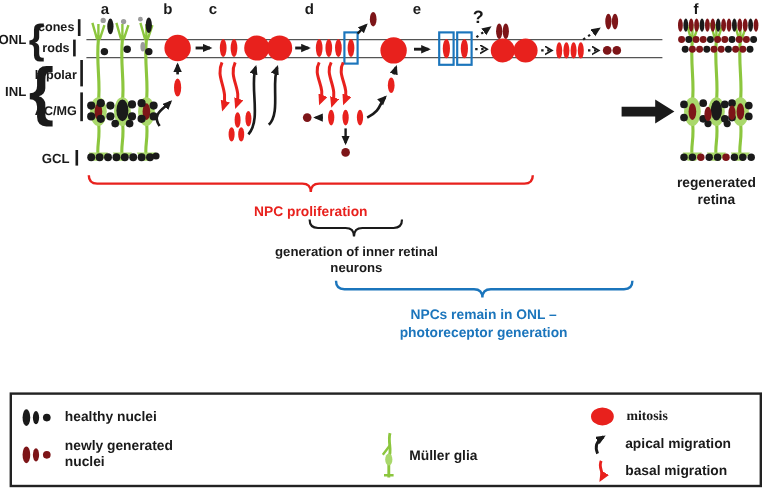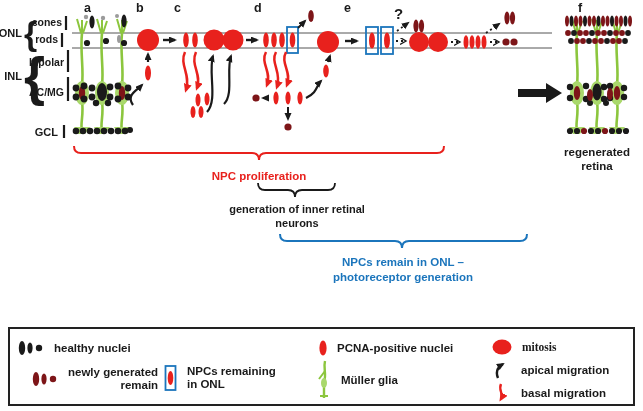--- a/index.html
+++ b/index.html
@@ -285,46 +285,33 @@
 
 <div id="legend">
   <div class="lg-item" style="left:6px;top:8px;">
     <svg width="30" height="22">
       <ellipse class="f-blk" cx="6" cy="11" rx="3.2" ry="7"></ellipse>
       <ellipse class="f-blk" cx="14" cy="11" rx="2.6" ry="5.5"></ellipse>
       <circle class="f-blk" cx="23" cy="11" r="3.2"></circle>
     </svg>
     <span>healthy nuclei</span>
   </div>
-  <div class="lg-item" style="left:307px;top:8px;">
-    <svg width="12" height="22">
-      <ellipse class="f-red" cx="6" cy="11" rx="3.6" ry="7.5"></ellipse>
-    </svg>
-    <span>PCNA-positive nuclei</span>
-  </div>
   <div class="lg-item" style="left:480px;top:8px;font-family:Liberation Serif, serif;">
     <svg width="24" height="20">
       <ellipse class="f-red" cx="12" cy="10" rx="9.5" ry="7.5"></ellipse>
     </svg>
     <span>mitosis</span>
   </div>
-  <div class="lg-item" style="left:20px;top:37px;text-align:right;">
+  <div class="lg-item" style="left:6px;top:37px;">
     <svg width="30" height="22">
       <ellipse class="f-dred" cx="6" cy="11" rx="3.2" ry="7"></ellipse>
       <ellipse class="f-dred" cx="14" cy="11" rx="2.6" ry="5.5"></ellipse>
       <circle class="f-dred" cx="23" cy="11" r="3.2"></circle>
     </svg>
-    <span><span>newly generated</span><br><span>remain</span></span>
-  </div>
-  <div class="lg-item" style="left:153px;top:35px;">
-    <svg width="16" height="28">
-      <rect x="2.5" y="2" width="10" height="24" class="s-blu nofill" stroke-width="1.8"></rect>
-      <ellipse class="f-red" cx="7.5" cy="14" rx="2.8" ry="7"></ellipse>
-    </svg>
-    <span><span>NPCs remaining</span><br><span>in ONL</span></span>
+    <span><span>newly generated</span><br><span>nuclei</span></span>
   </div>
   <div class="lg-item" style="left:305px;top:30px;">
     <svg width="18" height="42">
       <path class="s-grn nofill" stroke-width="2.4" d="M10,2 C8,10 12,16 9,22 L9,39"></path>
       <path class="s-grn nofill" stroke-width="2" d="M10,12 L4,20 M5,37 L13,37"></path>
       <ellipse class="f-grn" cx="9" cy="24" rx="3" ry="5"></ellipse>
     </svg>
     <span>Müller glia</span>
   </div>
   <div class="lg-item" style="left:483px;top:30px;">

